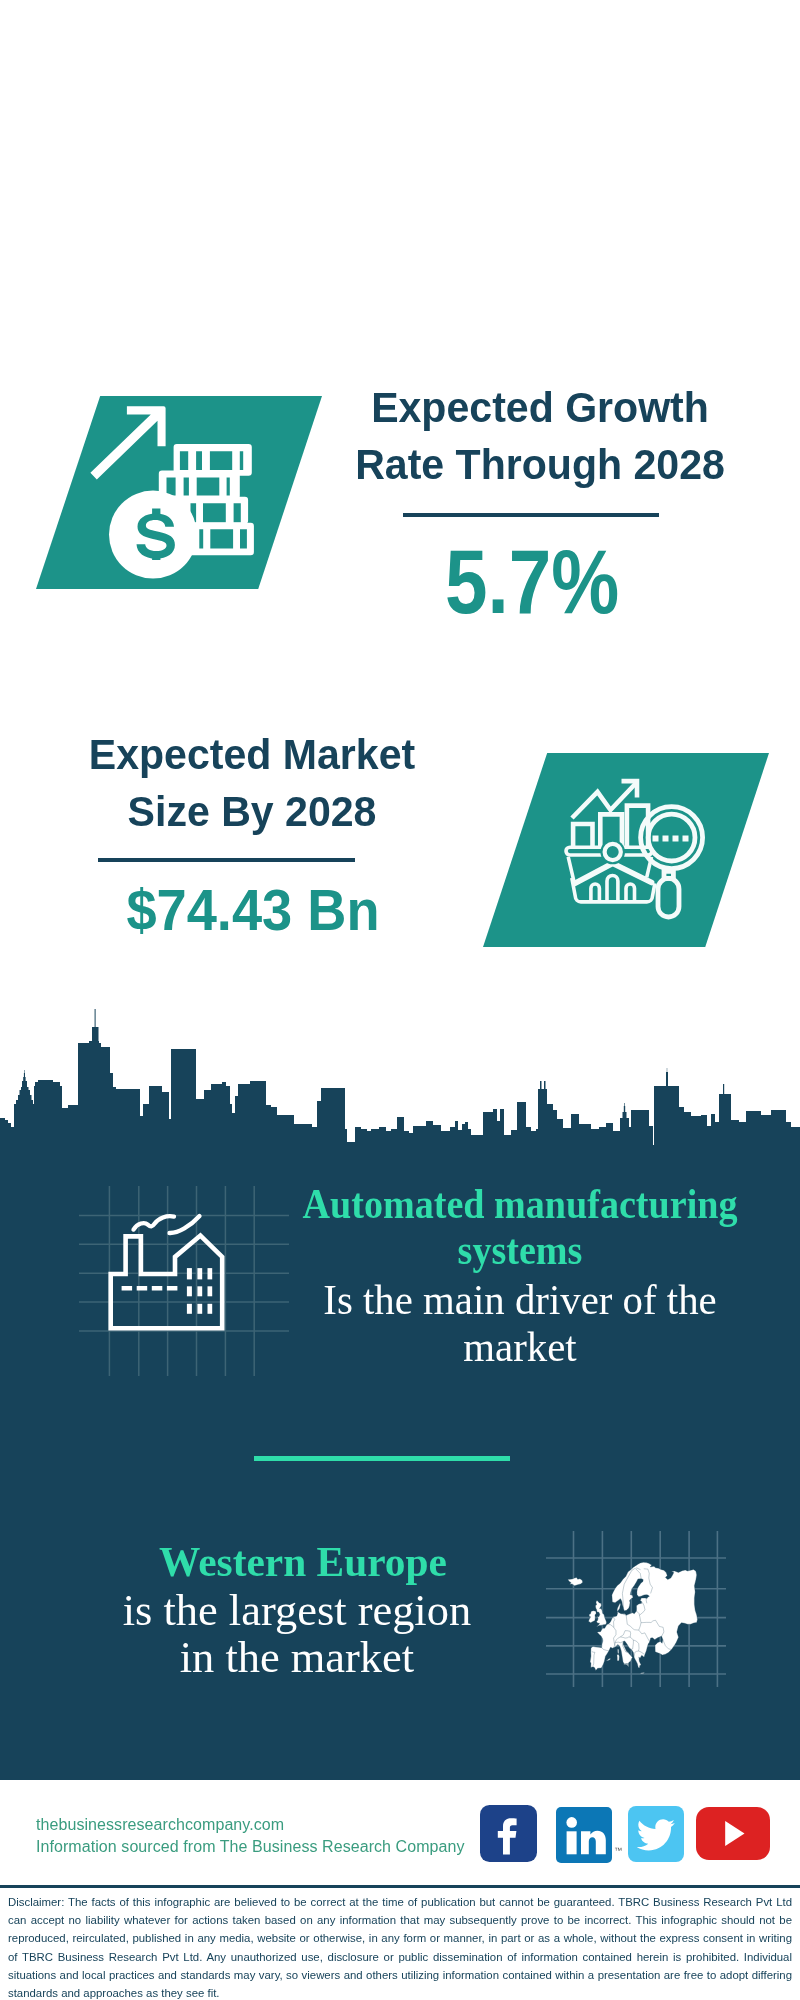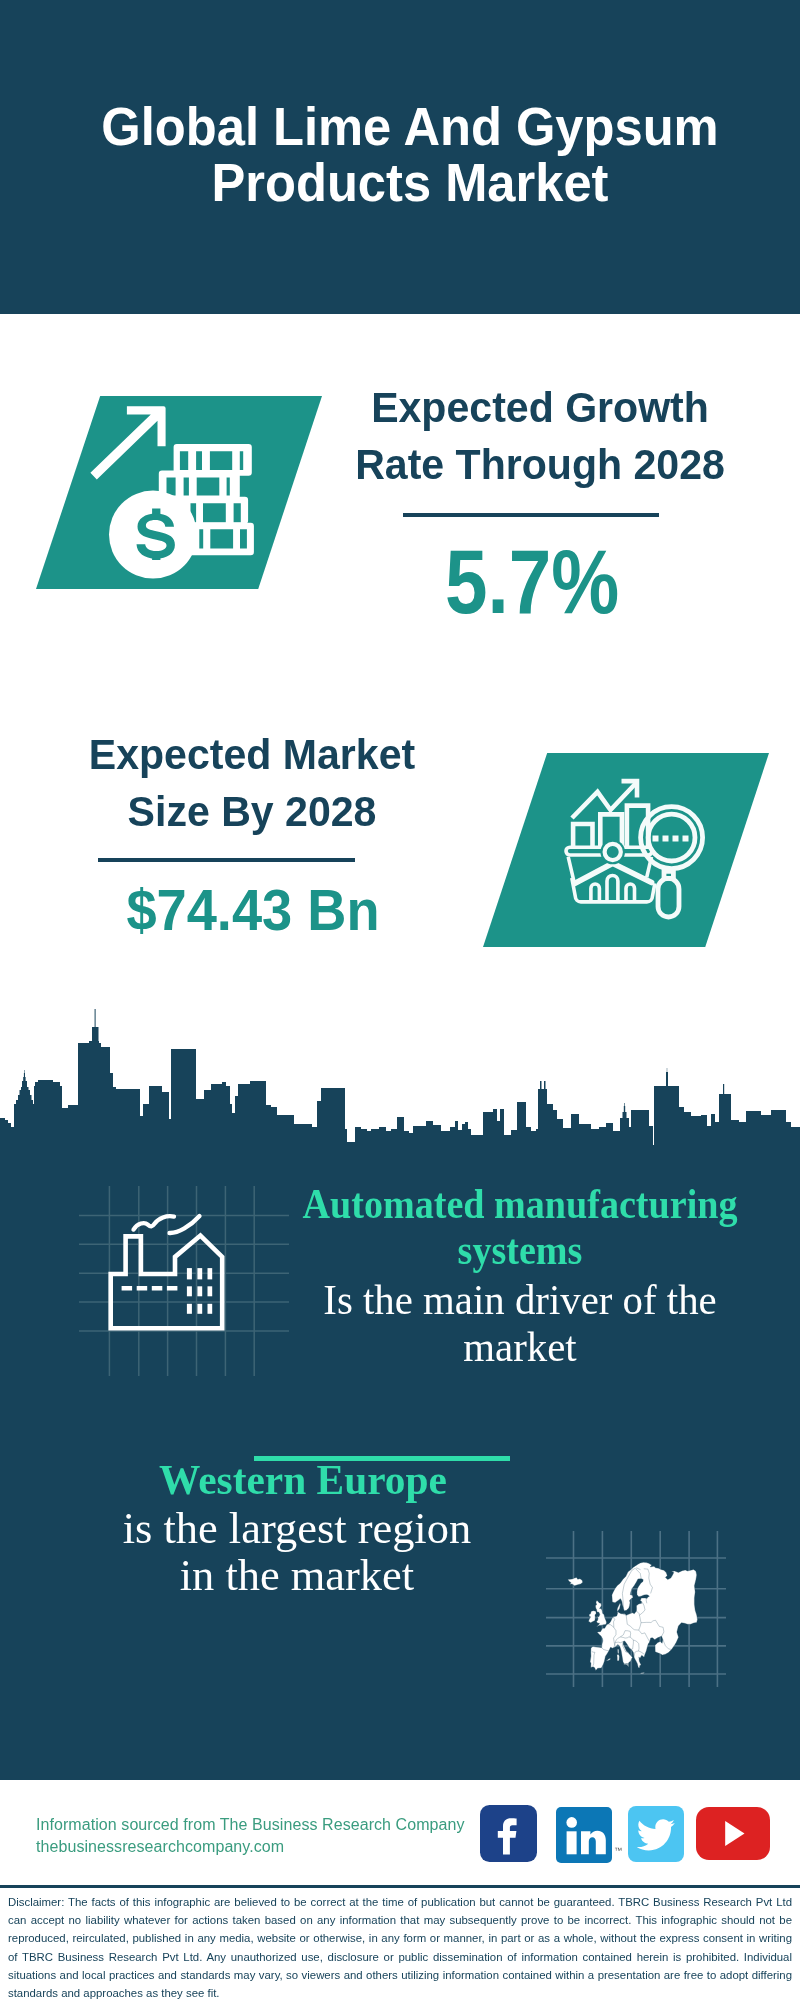--- a/index.html
+++ b/index.html
@@ -46,21 +46,21 @@
   .green-rule{position:absolute;background:#2fddaa;height:5px;}
 
   .drv-block{position:absolute;font-family:Liberation Serif, serif;}
   .drv-title,.drv-sub{white-space:nowrap;}
   .drv-title{color:#2fddaa;font-size:42px;font-weight:bold;line-height:45.5px;text-align:center;transform:scaleX(0.907);transform-origin:center top;}
   .drv-sub{color:#ffffff;font-size:42px;line-height:47.6px;margin-top:3.5px;text-align:center;transform:scaleX(0.972);transform-origin:center top;}
   #grid1{left:79px;top:1186px;}
   #factory{left:105px;top:1212px;}
   #drv1{left:260px;top:1182px;width:520px;}
   #grule{left:254px;top:1456px;width:256px;}
-  #drv2{left:23px;top:1457px;width:560px;}
+  #drv2{left:23px;top:1539px;width:560px;}
   #drv2 .drv-title{font-size:43px;transform:scaleX(0.963);}
   #drv2 .drv-sub{font-size:44px;transform:scaleX(1.01) translateX(-6px);margin-top:2px;}
   #grid2{left:546px;top:1531px;}
 
   
   .footer{position:absolute;left:0;top:1780px;width:800px;height:107px;background:#ffffff;}
   .footer-sep{position:absolute;left:0;top:1885px;width:800px;height:3px;background:#17435a;}
   .foot-txt{position:absolute;left:36px;top:1814px;color:#3a9c7f;font-size:16px;line-height:22.2px;letter-spacing:0.07px;}
   .social{position:absolute;}
   #fb{left:480px;top:1805px;}
@@ -69,23 +69,20 @@
   #yt{left:696px;top:1807px;}
   .tm{position:absolute;left:614px;top:1846px;font-size:8px;color:#555;}
   .disclaimer{position:absolute;left:8px;top:1893px;width:784px;color:#17435a;
               font-size:11.4px;line-height:18.2px;text-align:justify;}
 </style>
 </head>
 <body>
 
 <div class="page">
 
-  <div class="header">
-    <div class="header-title">Global Lime And Gypsum Products Market</div>
-  </div>
 
   <div class="tile" id="tile1"></div>
   <svg class="tile-svg" id="icon1" width="200" height="200" viewBox="0 0 200 200">
 
     <path fill="#ffffff" d="M56.9 8.3 h36.7 a2 2 0 0 1 2 2 v38 h-8.1 v-25.6 l-60.7 58.7 l-6.4 -6.6 l60.4 -58.4 h-23.9 z"></path>
 
     <g fill="#ffffff" fill-rule="evenodd">
 
       <path d="M122.0 124.8 h58.7 a3.2 3.2 0 0 1 3.2 3.2 v26.0 a3.2 3.2 0 0 1 -3.2 3.2 h-58.7 a3.2 3.2 0 0 1 -3.2 -3.2 v-26.0 a3.2 3.2 0 0 1 3.2 -3.2 z
                M129.3 131.2 h3.9 v19.4 h-3.9 z M140.3 131.2 h22.8 v19.4 h-22.8 z M170.0 131.2 h6.9 v19.4 h-6.9 z"></path>
@@ -240,22 +237,22 @@
     <g stroke="#4c7185" stroke-width="1.6" fill="none">
       <path d="M0 27 H180 M0 57.8 H180 M0 86.6 H180 M0 114.9 H180 M0 143 H180"></path>
       <path d="M27.5 0 V156 M56.4 0 V156 M85.3 0 V156 M114.2 0 V156 M143.1 0 V156 M171.4 0 V156"></path>
     </g>
   </svg>
 
   <div class="footer">
   </div>
   <div class="footer-sep"></div>
   <div class="foot-txt">
+    <div>thebusinessresearchcompany.com</div>
     <div>Information sourced from The Business Research Company</div>
-    <div>thebusinessresearchcompany.com</div>
   </div>
 
   <svg class="social" id="fb" width="57" height="57" viewBox="0 0 57 57">
     <rect x="0" y="0" width="57" height="57" rx="9.5" fill="#1d4289"></rect>
     <path fill="#ffffff" d="M36.6 20.2 h-4.2 c-1.9 0 -2.5 0.9 -2.5 2.4 v3.5 h6.5 l-0.9 6.6 h-5.6 v16.7 h-6.9 V32.7 h-5.2 v-6.6 h5.2 v-4.7 c0 -5.2 3.1 -8.1 7.8 -8.1 c2.2 0 4.4 0.2 5.8 0.3 z"></path>
   </svg>
   <svg class="social" id="li" width="56" height="56" viewBox="0 0 56 56">
     <rect x="0" y="0" width="56" height="56" rx="5" fill="#0c77b6"></rect>
     <circle cx="15.7" cy="15.4" r="5.3" fill="#ffffff"></circle>
     <rect x="10.6" y="24.3" width="10.0" height="23.0" fill="#ffffff"></rect>

